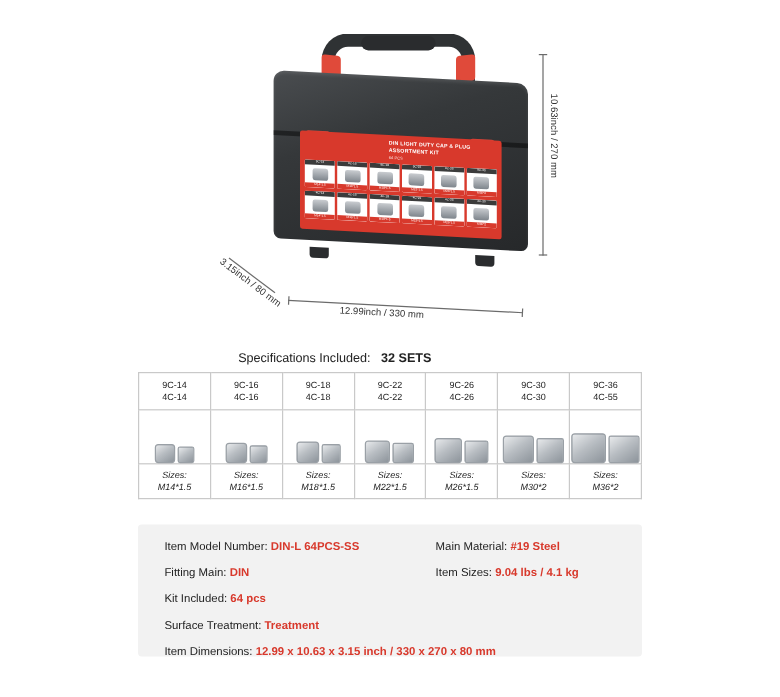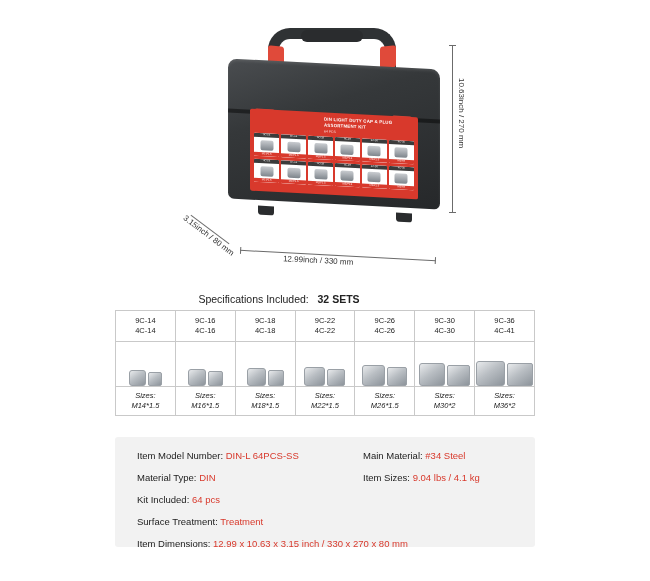--- a/index.html
+++ b/index.html
@@ -371,21 +371,21 @@
     border-radius: 3px;
   }
   .details .line {
     position: absolute;
     font-size: 9.5px;
     color: #222;
     white-space: nowrap;
   }
   .details .val {
     color: #d8392c;
-    font-weight: normal;
+    font-weight: bold;
   }
   .col-l { left: 22px; }
   .col-r { left: 248px; }
   .ln1 { top: 13px; }
   .ln2 { top: 35px; }
   .ln3 { top: 57px; }
   .ln4 { top: 79px; }
   .ln5 { top: 101px; text-align: right; }
 </style>
 </head>
@@ -515,21 +515,21 @@
         <td>
           <div>9C-26</div>
           <div>4C-26</div>
         </td>
         <td>
           <div>9C-30</div>
           <div>4C-30</div>
         </td>
         <td>
           <div>9C-36</div>
-          <div>4C-41</div>
+          <div>4C-55</div>
         </td>
       </tr>
     <tr class="row-img" id="row-img">
         <td>
           <div class="cap-pair">
             <span class="cap" style="width: 15px; height: 14px;"></span>
             <span class="cap hex" style="width: 12px; height: 12px;"></span>
           </div>
         </td>
         <td>
@@ -601,37 +601,37 @@
       </tr>
   </tbody>
 </table>
 
 <div class="details">
   <div class="line col-l ln1">
     <span>Item Model Number:</span>
     <span class="val">DIN-L 64PCS-SS</span>
   </div>
   <div class="line col-l ln2">
-    <span>Material Type:</span>
+    <span>Fitting Main:</span>
     <span class="val">DIN</span>
   </div>
   <div class="line col-l ln3">
     <span>Kit Included:</span>
     <span class="val">64 pcs</span>
   </div>
   <div class="line col-l ln4">
     <span>Surface Treatment:</span>
     <span class="val">Treatment</span>
   </div>
   <div class="line col-l ln5">
     <span>Item Dimensions:</span>
     <span class="val">12.99 x 10.63 x 3.15 inch / 330 x 270 x 80 mm</span>
   </div>
 
   <div class="line col-r ln1">
     <span>Main Material:</span>
-    <span class="val">#34 Steel</span>
+    <span class="val">#19 Steel</span>
   </div>
   <div class="line col-r ln2">
     <span>Item Sizes:</span>
     <span class="val">9.04 lbs / 4.1 kg</span>
   </div>
 </div>
 
 </body></html>

